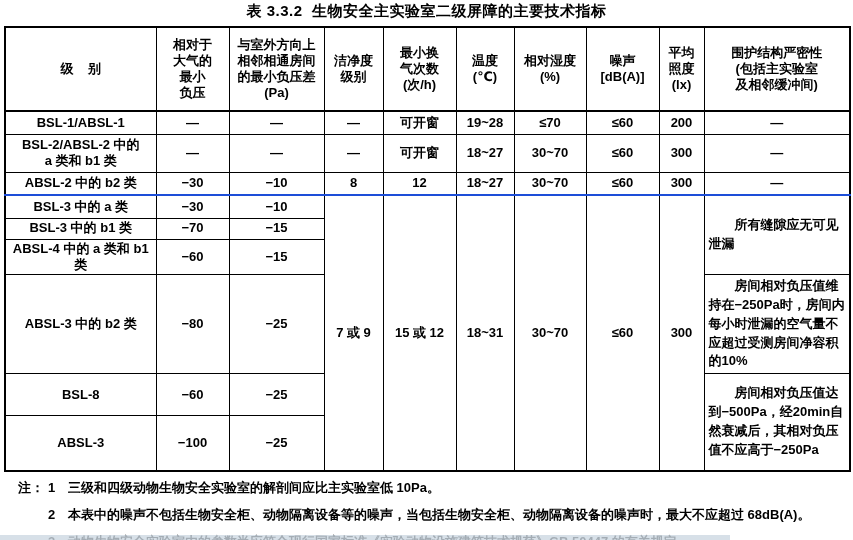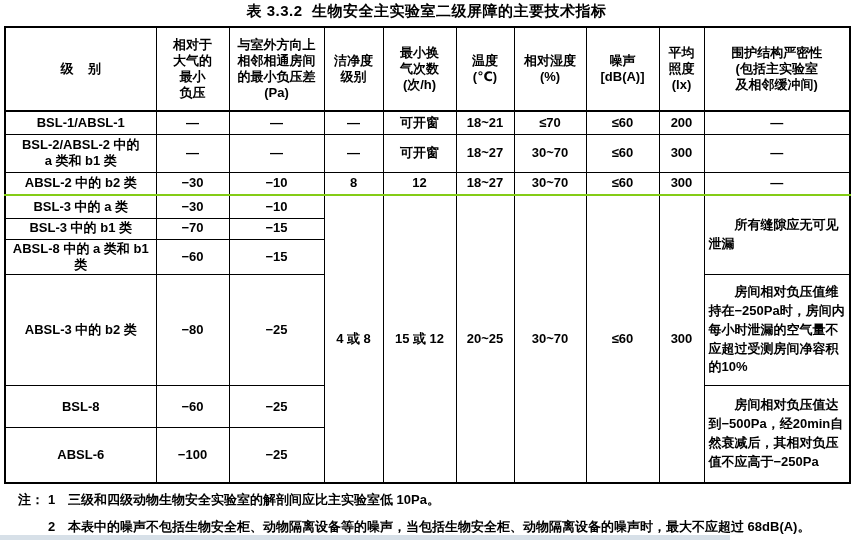--- a/index.html
+++ b/index.html
@@ -18,24 +18,24 @@
     border:2px solid #000;
   }
   .spec th, .spec td {
     border:1px solid #000;
     text-align:center; vertical-align:middle;
     font-size:13px; font-weight:bold; line-height:1.25;
     padding:1px 2px; white-space:pre-line;
     overflow:hidden;
   }
   .spec thead th { border-bottom:2px solid #000; }
-  .spec td.sep { border-bottom:2px solid #84cc16; }
+  .spec td.sep { border-bottom:2px solid #1d4ed8; }
   .spec td.longtext {
     text-align:left; white-space:normal; text-indent:2em;
-    padding:8px 4px; line-height:1.45;
+    padding:2px 4px; line-height:1.45;
   }
   .notes {
     margin:8px 0 0 18px; font-size:13px; font-weight:bold;
   }
   .note { display:flex; margin-bottom:10px; line-height:1.3; }
   .note-label { width:30px; flex:none; }
   .note-num { width:20px; flex:none; }
   .note-text { flex:1; padding-right:20px; }
   .scan-edge {
     position:absolute; left:0; bottom:0; width:730px; height:5px;
@@ -90,21 +90,21 @@
 及相邻缓冲间)</th>
     </tr>
   </thead>
   <tbody>
     <tr style="height:23px">
       <td>BSL-1/ABSL-1</td>
       <td>—</td>
       <td>—</td>
       <td>—</td>
       <td>可开窗</td>
-      <td>18~21</td>
+      <td>19~28</td>
       <td>≤70</td>
       <td>≤60</td>
       <td>200</td>
       <td>—</td>
     </tr>
     <tr style="height:38px">
       <td>BSL-2/ABSL-2 中的
 a 类和 b1 类</td>
       <td>—</td>
       <td>—</td>
@@ -125,52 +125,52 @@
       <td class="sep">18~27</td>
       <td class="sep">30~70</td>
       <td class="sep">≤60</td>
       <td class="sep">300</td>
       <td class="sep">—</td>
     </tr>
     <tr style="height:23px">
       <td>BSL-3 中的 a 类</td>
       <td>−30</td>
       <td>−10</td>
-      <td rowspan="6">4 或 8</td>
+      <td rowspan="6">7 或 9</td>
       <td rowspan="6">15 或 12</td>
-      <td rowspan="6">20~25</td>
+      <td rowspan="6">18~31</td>
       <td rowspan="6">30~70</td>
       <td rowspan="6">≤60</td>
       <td rowspan="6">300</td>
       <td rowspan="3" class="longtext">所有缝隙应无可见泄漏</td>
     </tr>
     <tr style="height:21px">
       <td>BSL-3 中的 b1 类</td>
       <td>−70</td>
       <td>−15</td>
     </tr>
     <tr style="height:19px">
-      <td>ABSL-8 中的 a 类和 b1 类</td>
+      <td>ABSL-4 中的 a 类和 b1 类</td>
       <td>−60</td>
       <td>−15</td>
     </tr>
     <tr style="height:96px">
       <td>ABSL-3 中的 b2 类</td>
       <td>−80</td>
       <td>−25</td>
       <td class="longtext">房间相对负压值维持在−250Pa时，房间内每小时泄漏的空气量不应超过受测房间净容积的10%</td>
     </tr>
     <tr style="height:42px">
       <td>BSL-8</td>
       <td>−60</td>
       <td>−25</td>
       <td rowspan="2" class="longtext">房间相对负压值达到−500Pa，经20min自然衰减后，其相对负压值不应高于−250Pa</td>
     </tr>
     <tr style="height:55px">
-      <td>ABSL-6</td>
+      <td>ABSL-3</td>
       <td>−100</td>
       <td>−25</td>
     </tr>
   </tbody>
 </table>
 
 <div class="notes">
   <div class="note">
     <span class="note-label">注：</span>
     <span class="note-num">1</span>

